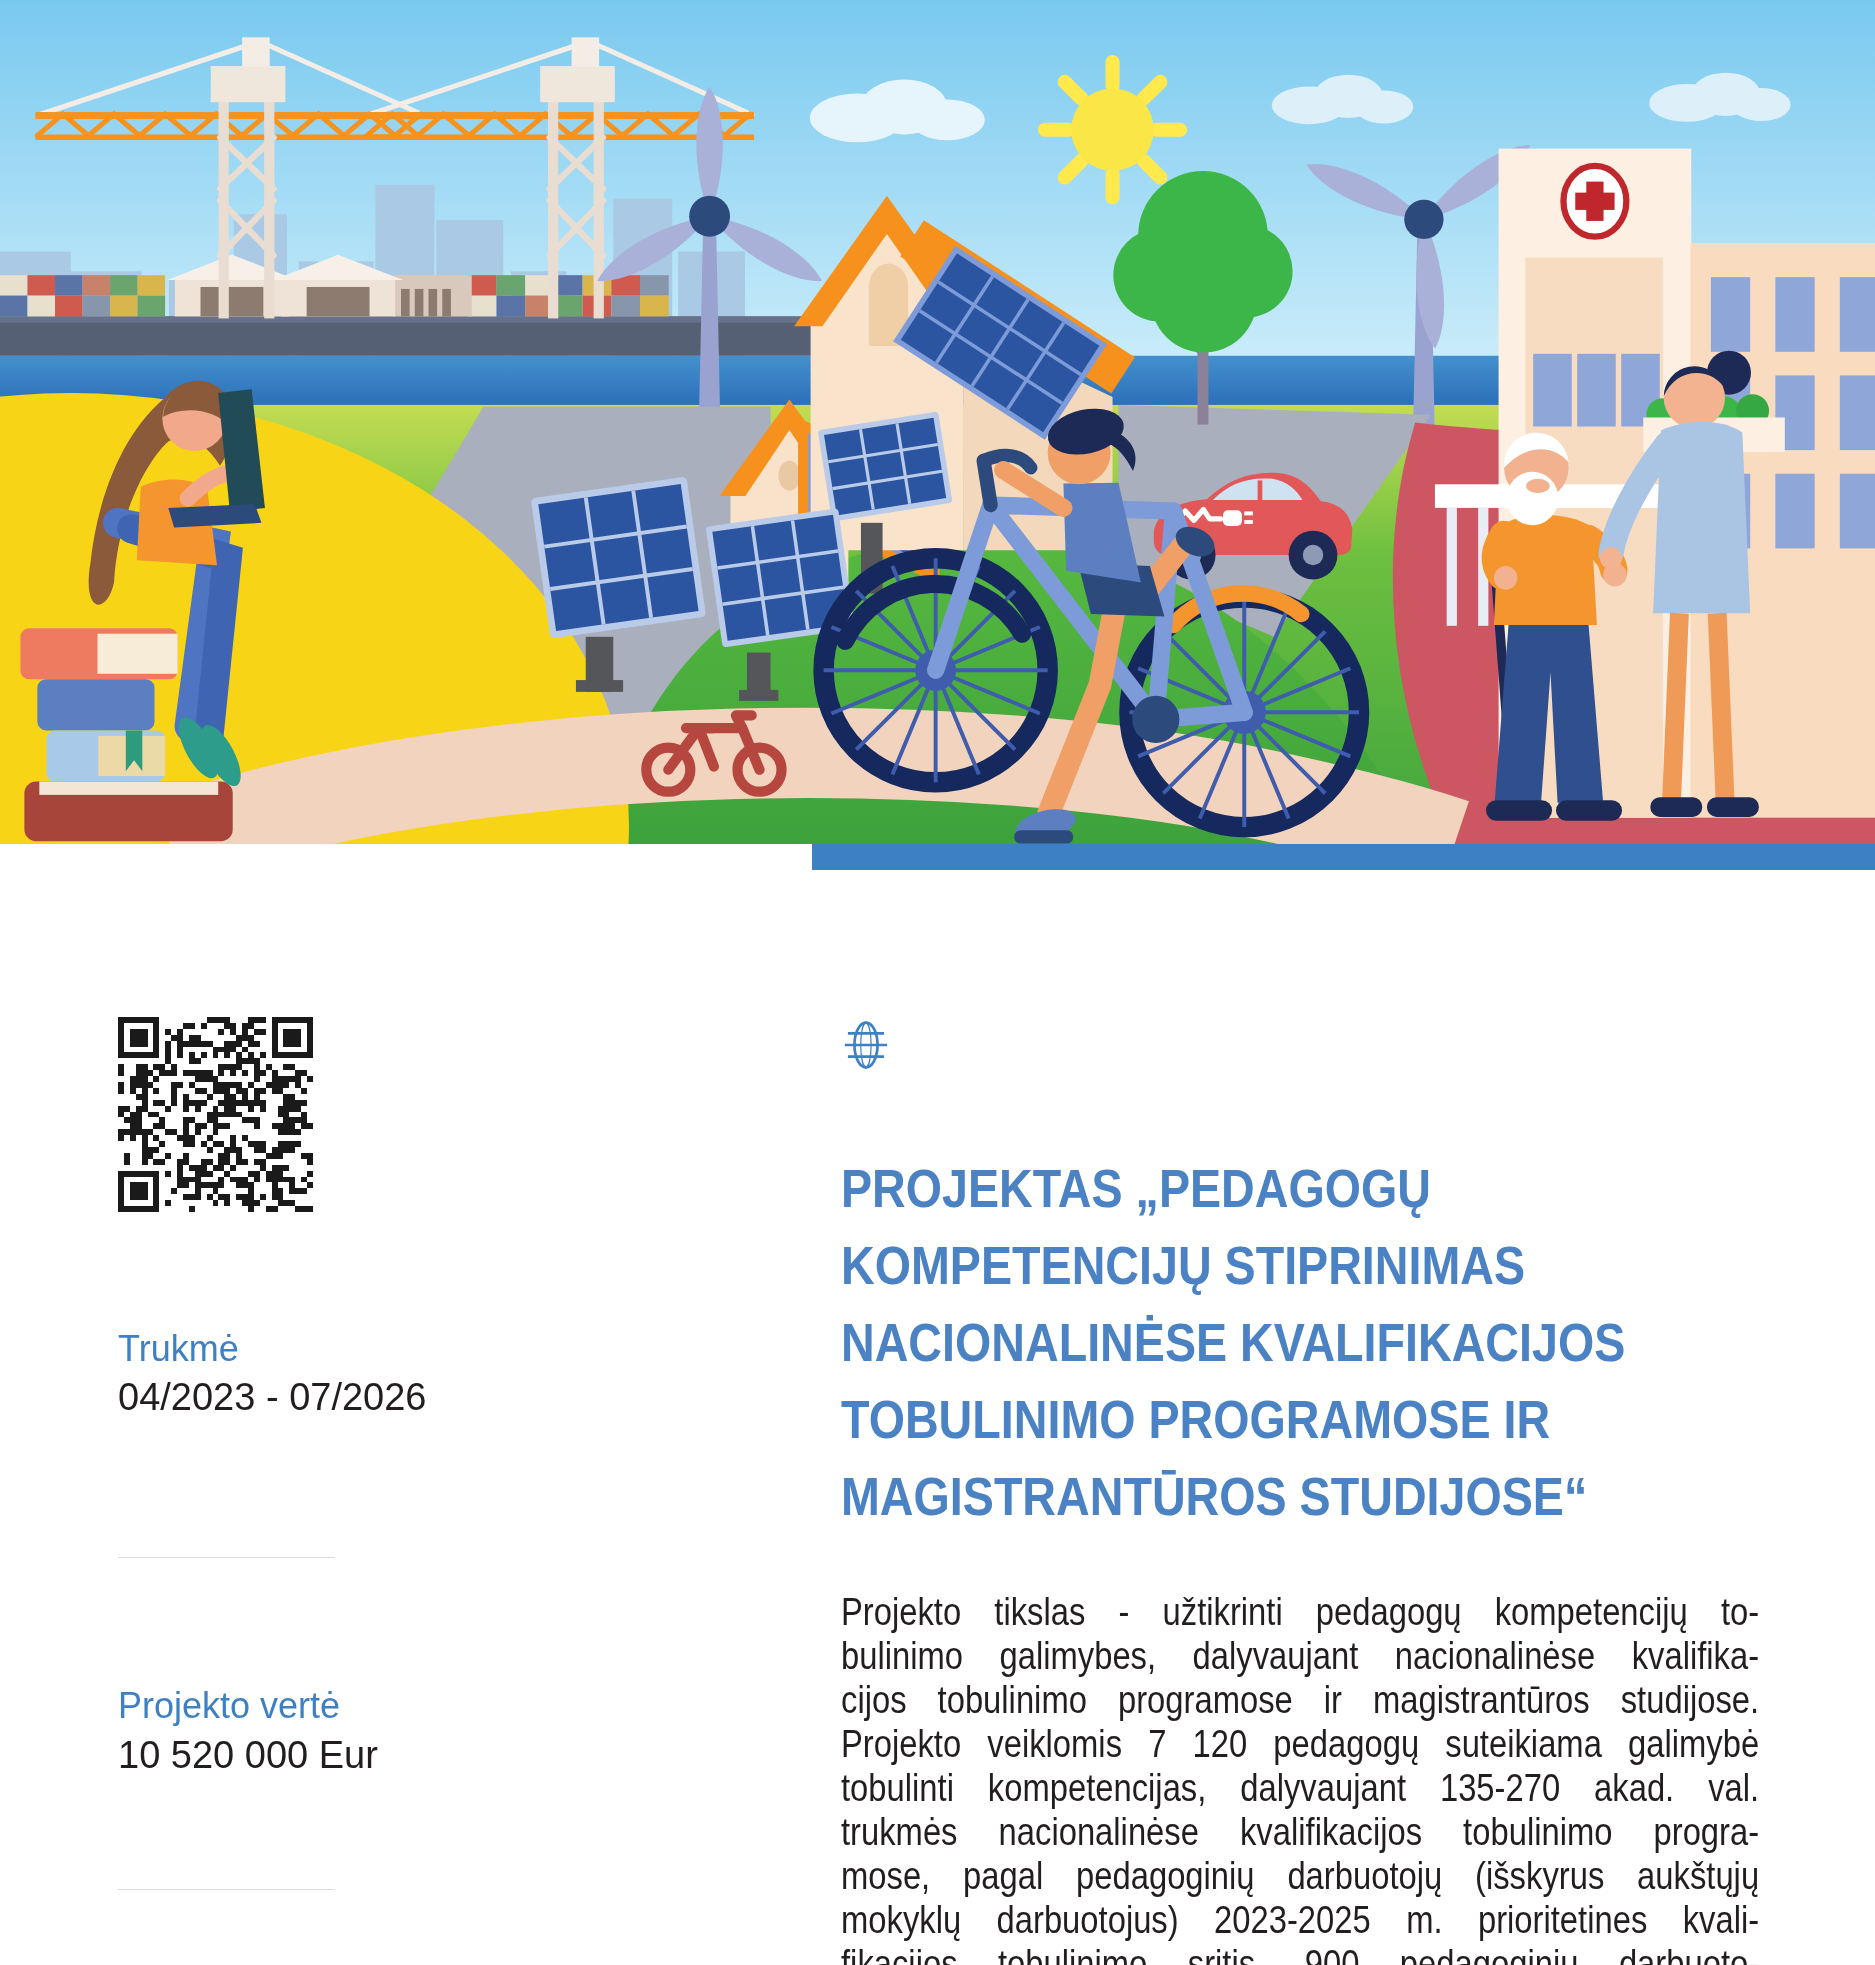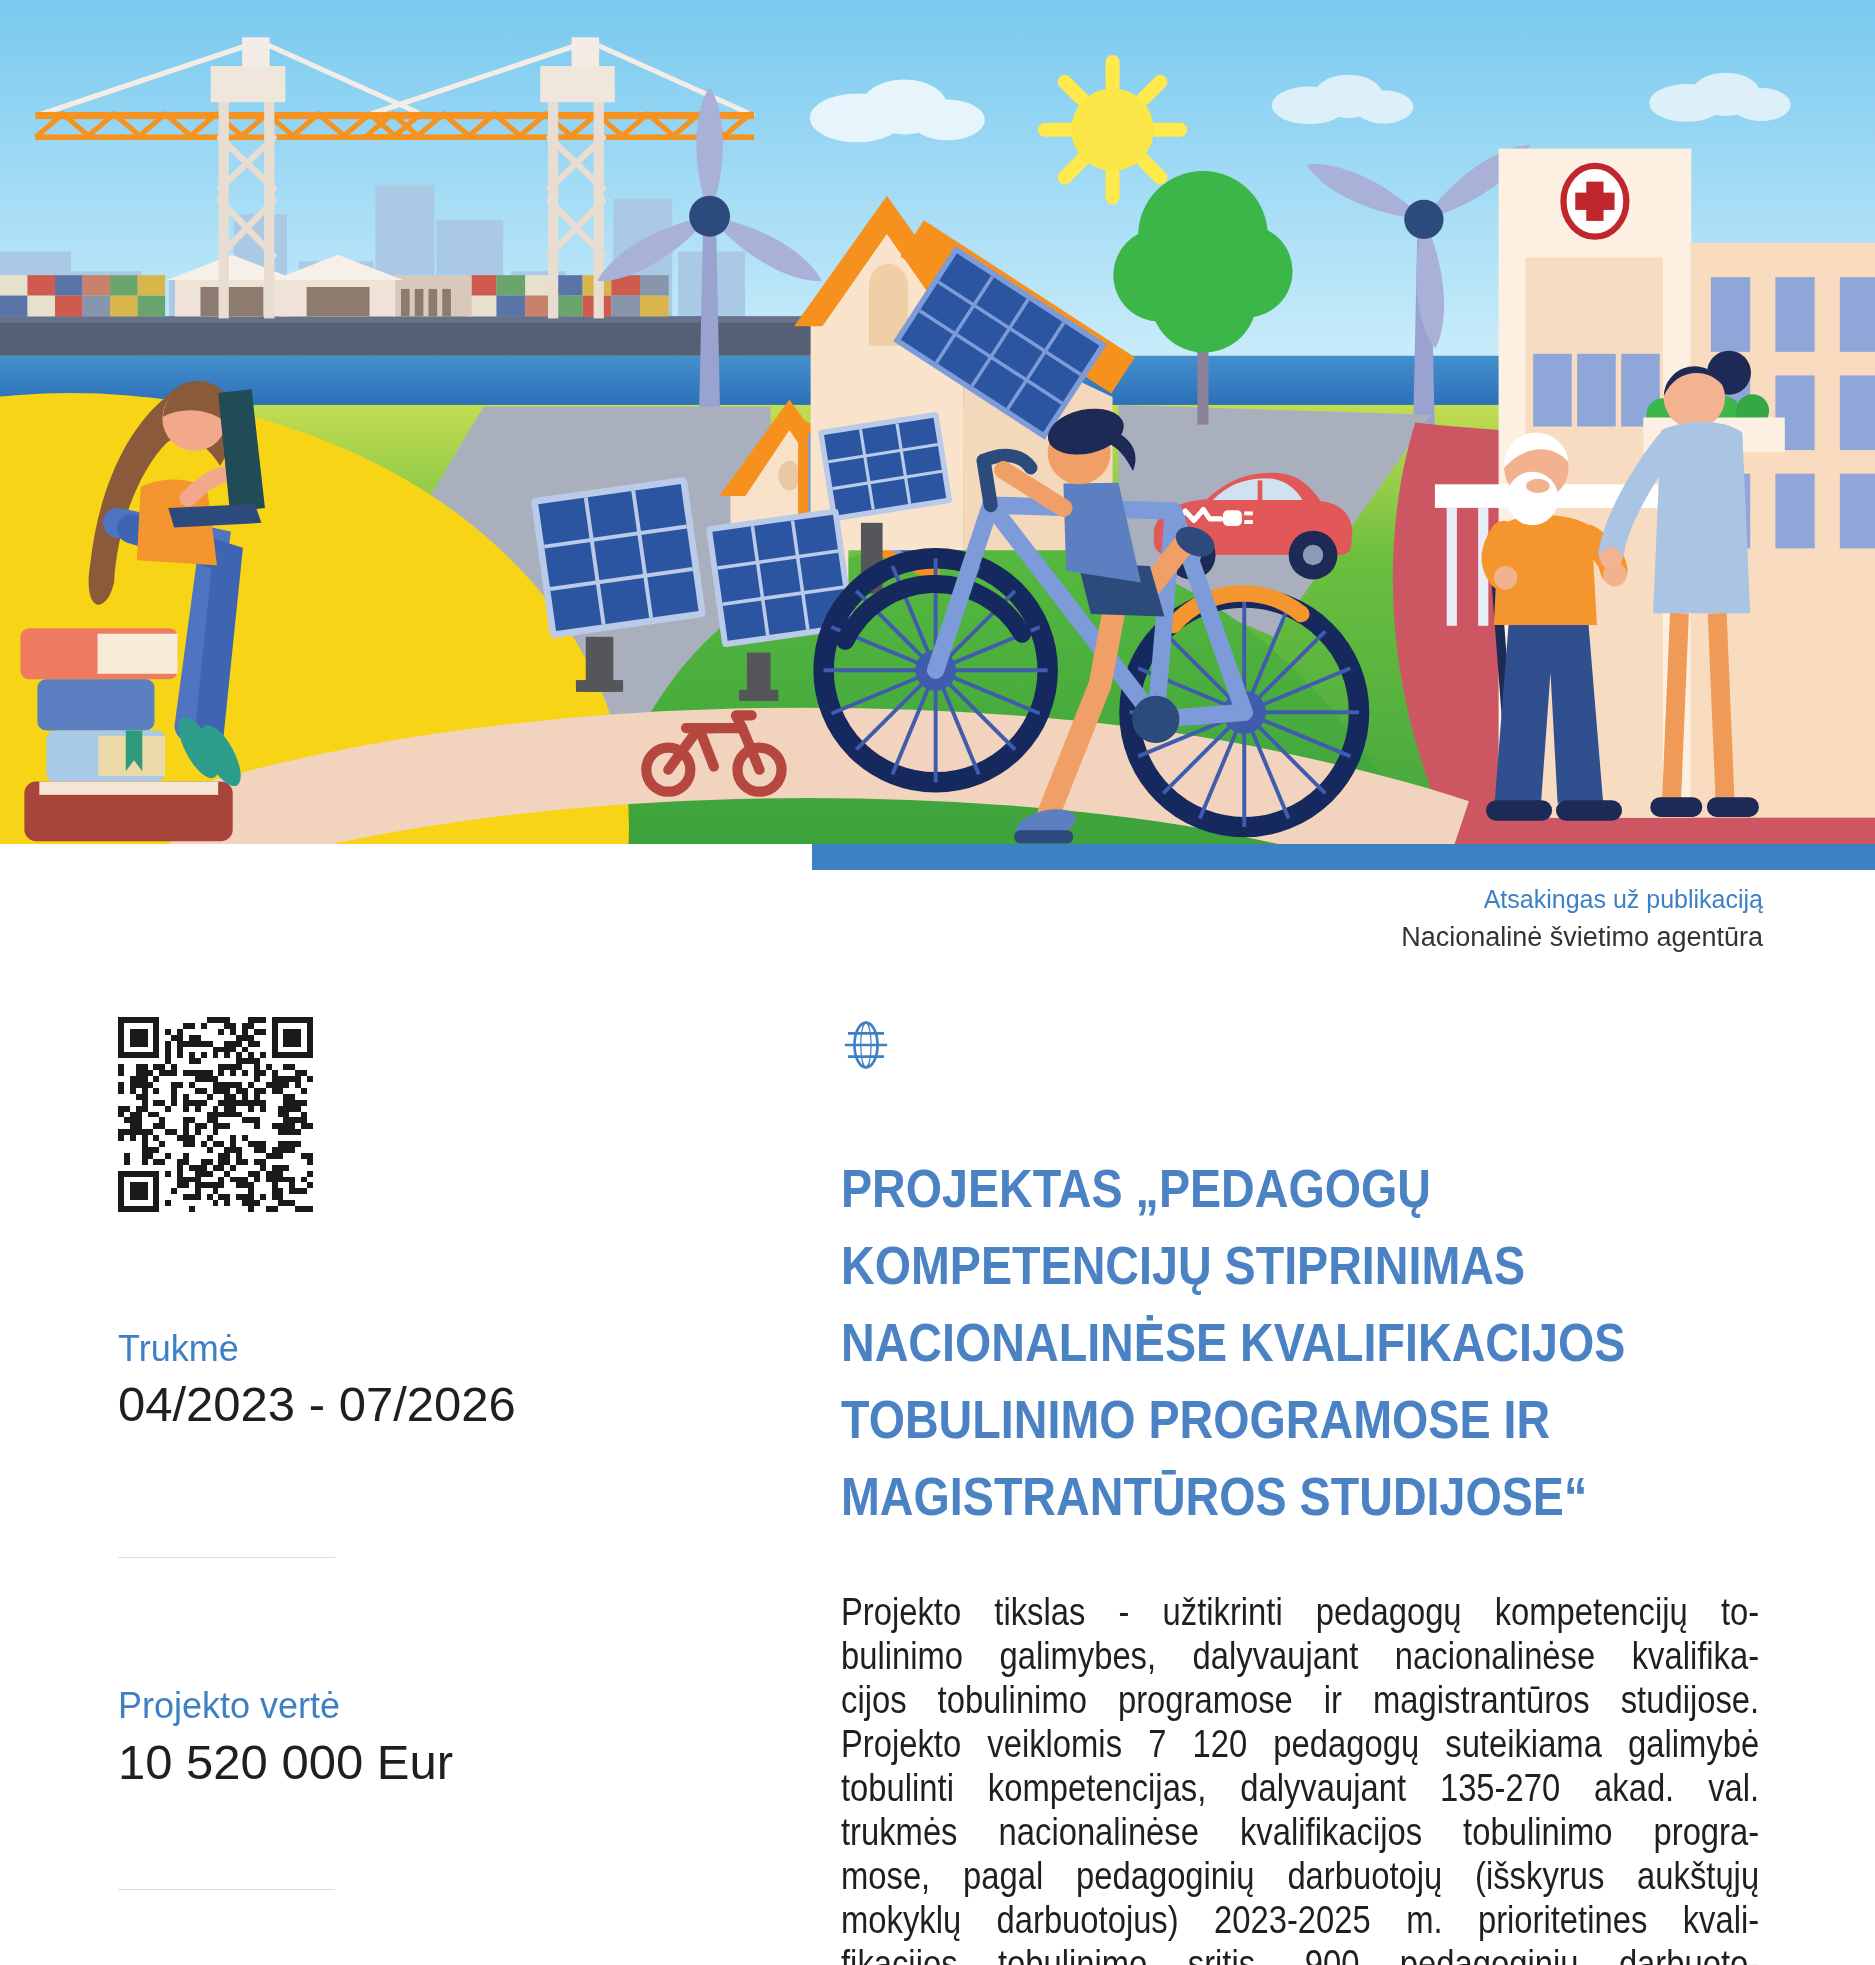--- a/index.html
+++ b/index.html
@@ -14,21 +14,21 @@
   .hero{position:absolute;left:0;top:0;width:1876px;height:844px;display:block}
   .topbar{position:absolute;left:812px;top:844px;width:1064px;height:25.5px;background:var(--accent)}
 
   .credit{position:absolute;right:113px;top:880px;text-align:right;line-height:38px}
   .credit-1{font-size:25px;color:var(--accent)}
   .credit-2{font-size:27px;color:#333}
 
   .qr{position:absolute;left:118px;top:1017px;width:195px;height:195px}
 
   .side-label{position:absolute;left:118px;font-size:36px;color:var(--accent)}
-  .side-value{position:absolute;left:118px;font-size:49px;color:var(--ink)}
+  .side-value{position:absolute;left:118px;font-size:38px;color:var(--ink)}
   .lbl-1{top:1328px}.val-1{top:1376px}
   .lbl-2{top:1685px}.val-2{top:1734px}
   .divider{position:absolute;left:118px;width:217px;height:1.2px;background:#dcdcdc}
   .div-1{top:1557px}.div-2{top:1889px}
 
   .linkrow{position:absolute;left:841px;top:1011px}
   .globe{position:absolute;left:0;top:9.4px;width:50px;height:50px}
   .url{position:absolute;left:72px;top:0;width:904px;font-size:35px;line-height:44px;color:var(--ink)}
 
   .title{position:absolute;left:841px;top:1150px;width:1093px;transform:scaleX(.88);transform-origin:left top;
@@ -447,24 +447,20 @@
       <path d="M478,1268 C518,1228 545,1212 572,1206" fill="none" stroke="#f2a98b" stroke-width="42" stroke-linecap="round"></path>
       <circle cx="495" cy="1065" r="82" fill="#f2a98b"></circle>
       <path d="M415,1060 C420,985 505,950 565,998 C590,1020 598,1055 590,1088 C545,1040 470,1032 415,1060 Z" fill="#8a5a3b"></path>
       <polygon points="555,1000 640,990 674,1292 585,1304" fill="#214b57"></polygon>
       <polygon points="428,1292 648,1282 665,1330 443,1342" fill="#2c4a7c"></polygon>
     </g>
   </svg>
 
   <div class="topbar"></div>
 
-  <div class="credit">
-    <div class="credit-1">Atsakingas už publikaciją</div>
-    <div class="credit-2">Nacionalinė švietimo agentūra</div>
-  </div>
 
   <svg id="qr" class="qr" viewBox="0 0 33 33" shape-rendering="crispEdges">
       <rect x="15" y="0" width="1" height="1" fill="#1a1a1a"></rect>
       <rect x="16" y="0" width="1" height="1" fill="#1a1a1a"></rect>
       <rect x="17" y="0" width="1" height="1" fill="#1a1a1a"></rect>
       <rect x="18" y="0" width="1" height="1" fill="#1a1a1a"></rect>
       <rect x="22" y="0" width="1" height="1" fill="#1a1a1a"></rect>
       <rect x="23" y="0" width="1" height="1" fill="#1a1a1a"></rect>
       <rect x="24" y="0" width="1" height="1" fill="#1a1a1a"></rect>
       <rect x="11" y="1" width="1" height="1" fill="#1a1a1a"></rect>

